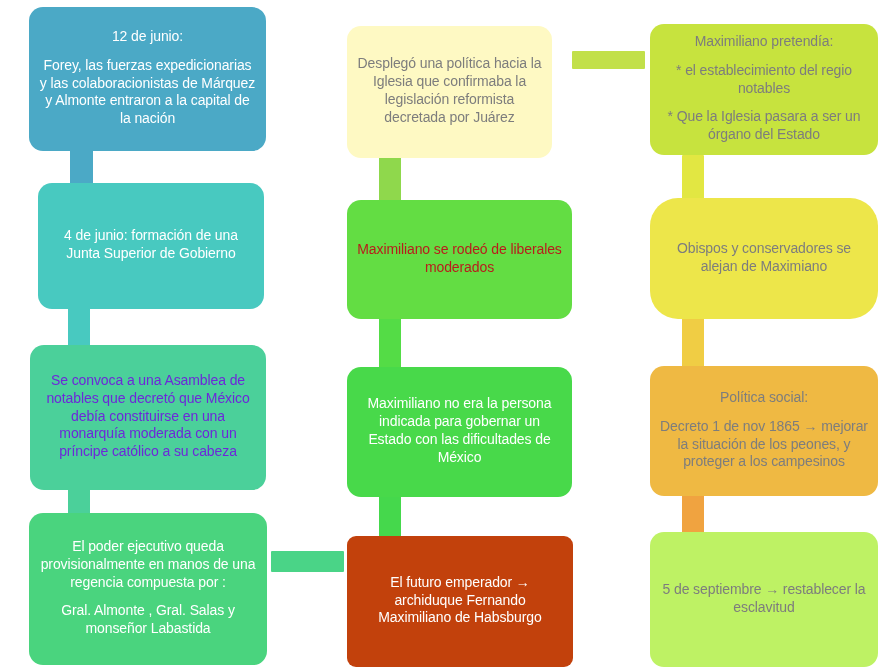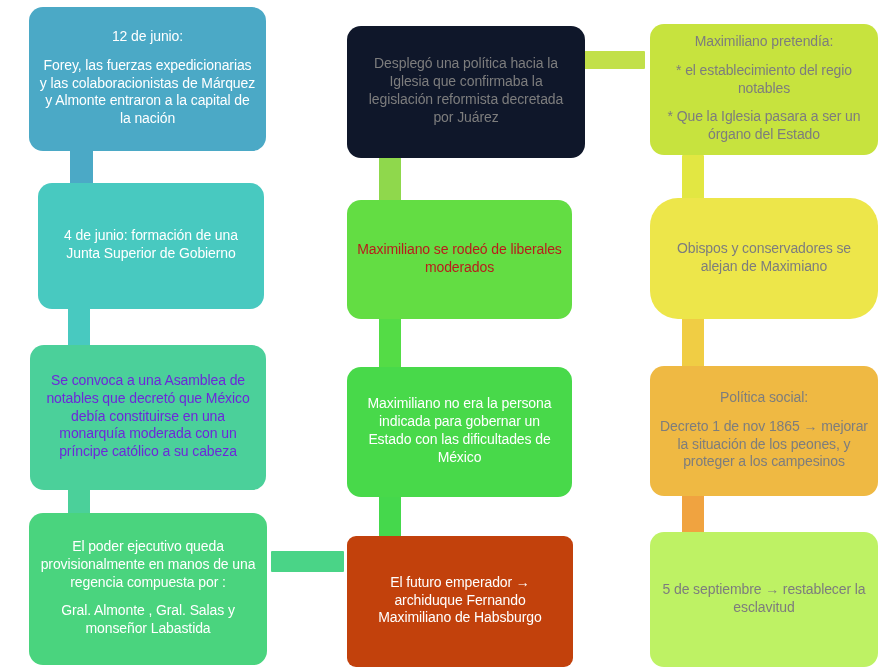--- a/index.html
+++ b/index.html
@@ -52,21 +52,21 @@
   #n-l2 { left: 38px;  top: 183px; width: 226px; height: 126px; background: #48c9c0; color: #ffffff; }
   #n-l3 { left: 30px;  top: 345px; width: 236px; height: 145px; background: #4bd09a; color: #6d28d9; }
   #n-l4 { left: 29px;  top: 513px; width: 238px; height: 152px; background: #4ad47e; color: #ffffff; }
 
   #c-l12 { left: 70px;  top: 150px; width: 23px; height: 34px; background: #4ba9c6; }
   #c-l23 { left: 68px;  top: 308px; width: 22px; height: 38px; background: #48c9c0; }
   #c-l34 { left: 68px;  top: 489px; width: 22px; height: 26px; background: #4bd09a; }
   #c-l4m4 { left: 271px; top: 551px; width: 73px; height: 21px; background: #4ad487; }
 
   
-  #n-m1 { left: 347px; top: 26px;  width: 238px; height: 132px; background: #0f172a; color: #7d7d7d; }
+  #n-m1 { left: 347px; top: 26px;  width: 205px; height: 132px; background: #fef9c3; color: #7d7d7d; }
   #n-m2 { left: 347px; top: 200px; width: 225px; height: 119px; background: #63dd43; color: #b91c1c; }
   #n-m3 { left: 347px; top: 367px; width: 225px; height: 130px; background: #48d94a; color: #ffffff; }
   #n-m4 { left: 347px; top: 536px; width: 226px; height: 131px; background: #c2410c; color: #ffffff; border-radius: 9px; }
 
   #c-m12 { left: 379px; top: 157px; width: 22px; height: 44px; background: #8fd84c; }
   #c-m23 { left: 379px; top: 318px; width: 22px; height: 50px; background: #54dc46; }
   #c-m34 { left: 379px; top: 496px; width: 22px; height: 41px; background: #45d84c; }
   #c-m1r1 { left: 572px; top: 51px;  width: 73px; height: 18px; background: #c2e049; }
 
   

